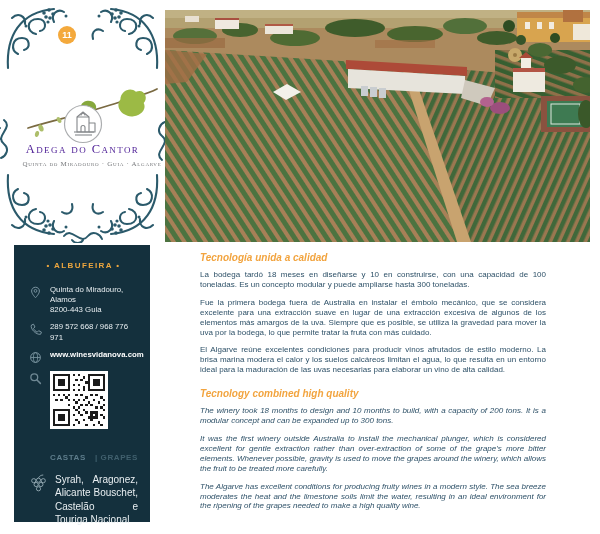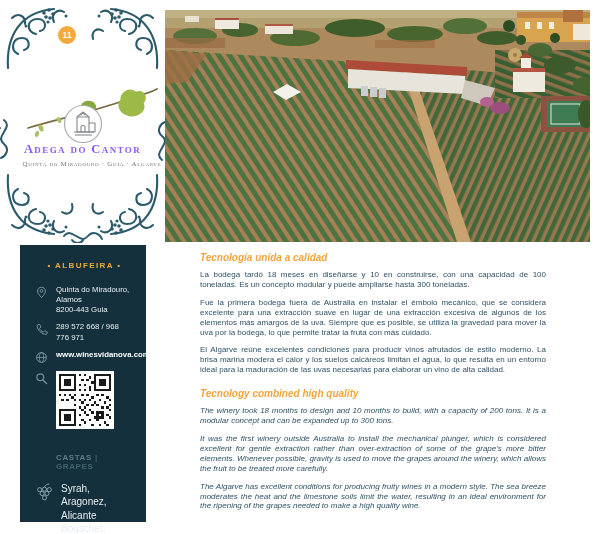--- a/index.html
+++ b/index.html
@@ -8,44 +8,44 @@
 
   
   .card{position:absolute;left:0;top:0;width:165px;height:243px;background:#fff;}
   .frame{position:absolute;left:0;top:0;width:165px;height:243px;}
   .badge{position:absolute;left:58px;top:26px;width:18px;height:18px;border-radius:50%;
          background:#F4A93C;color:#fff;font-size:9px;font-weight:bold;
          display:flex;align-items:center;justify-content:center;}
   .vine{position:absolute;left:25px;top:86px;width:135px;height:54px;}
   .emblem{position:absolute;left:63px;top:104px;width:40px;height:40px;}
   .brand-name{position:absolute;left:0;top:142px;width:165px;margin:0;text-align:center;
-              font-family:"Liberation Serif",serif;font-variant:small-caps;font-weight:bold;
-              font-size:12.5px;letter-spacing:1.4px;color:#8b5cf6;}
+              font-family:"Liberation Serif",serif;font-variant:small-caps;font-weight:normal;
+              font-size:12.5px;letter-spacing:1.4px;color:#4c1d95;}
   .brand-sub{position:absolute;left:0;top:160px;width:184px;text-align:center;
              font-family:"Liberation Serif",serif;font-variant:small-caps;
              font-size:7px;letter-spacing:.7px;color:#75777a;}
 
   
   .photo{position:absolute;left:165px;top:10px;width:425px;height:232px;margin:0;overflow:hidden;}
   .photo svg{display:block;width:425px;height:232px;}
 
   
-  .sidebar{position:absolute;left:20px;top:245px;width:126px;height:277px;background:#14303D;
+  .sidebar{position:absolute;left:14px;top:245px;width:136px;height:277px;background:#14303D;
            color:#EAF0F3;box-sizing:border-box;padding:16px 12px 0 15px;}
   .region{text-align:center;color:#EDA63E;font-size:8px;font-weight:bold;letter-spacing:1.4px;}
   .contacts{list-style:none;margin:15px 0 0 0;padding:0;}
   .contacts li{display:flex;gap:8px;margin-bottom:7px;align-items:flex-start;}
   .cicon{flex:0 0 13px;width:13px;height:13px;margin-top:1px;}
   .ctext{font-size:7.8px;line-height:1.3;color:#E8EEF1;}
   .ctext.bold{font-weight:bold;color:#fff;}
   .qr-box{background:#fff;padding:3px;width:52px;height:52px;}
   .qr-box svg{display:block;width:52px;height:52px;}
   .castas-head{margin:24px 0 0 21px;font-size:8px;font-weight:bold;letter-spacing:.6px;}
   .castas-head .c1{color:#5E7D8C;}
-  .castas-head .c2{color:#41606E;margin-left:3px;}
+  .castas-head .c2{color:#41606E;margin-left:9px;}
   .grape-row{display:flex;gap:7px;margin:11px 0 0 0;align-items:flex-start;}
   .gicon{flex:0 0 19px;width:19px;height:21px;margin-top:1px;}
   .gtext{font-size:10px;line-height:1.35;color:#E8EEF1;text-align:justify;}
   .grape-row+.grape-row{margin-top:16px;}
 
   
   .content{position:absolute;left:200px;top:252px;width:346px;}
   .content h2{margin:0 0 7px 0;font-size:10px;font-style:italic;font-weight:bold;color:#F2A43F;}
   .content h2.h-en{margin-top:13px;}
   .content p{margin:0 0 8px 0;font-size:8px;line-height:1.24;color:#2E5168;text-align:justify;}

